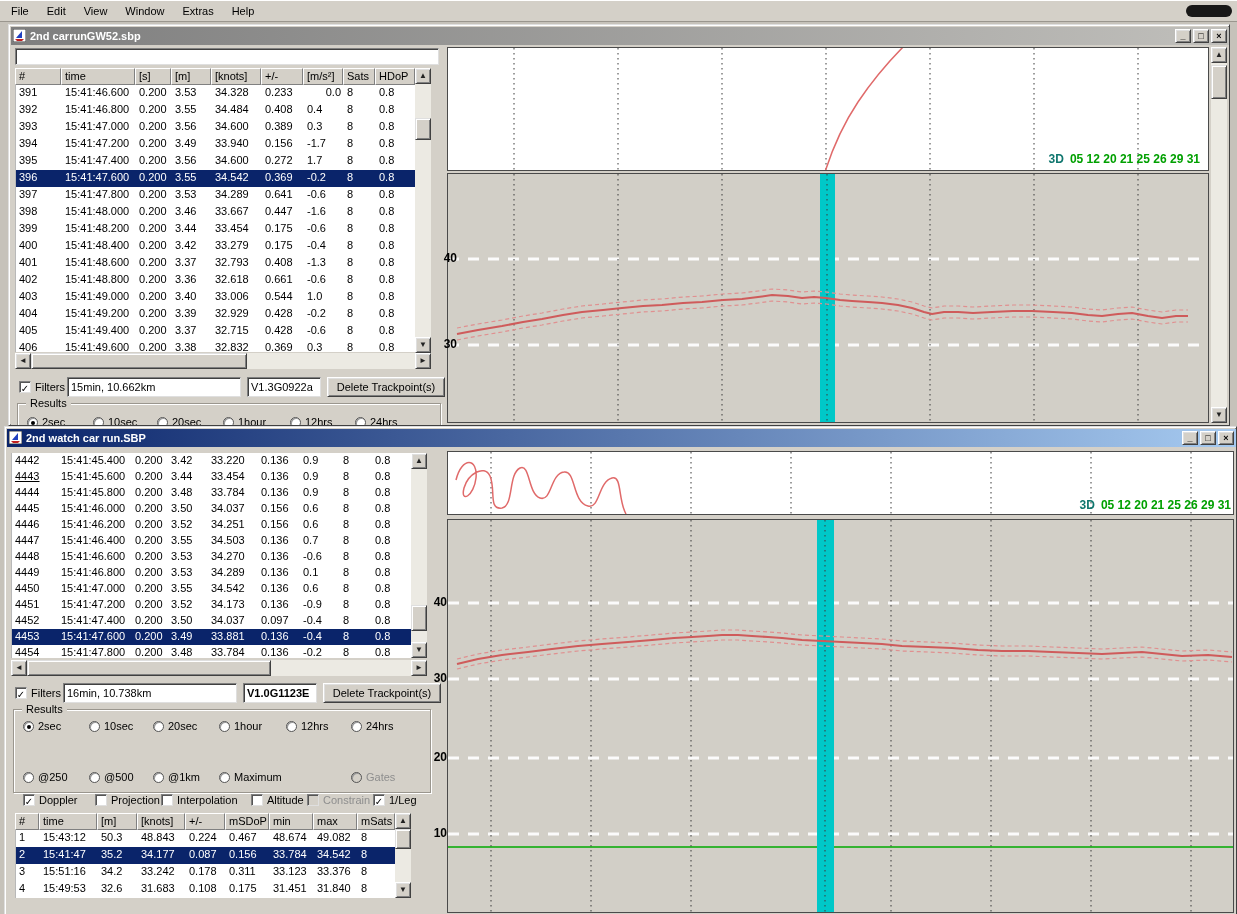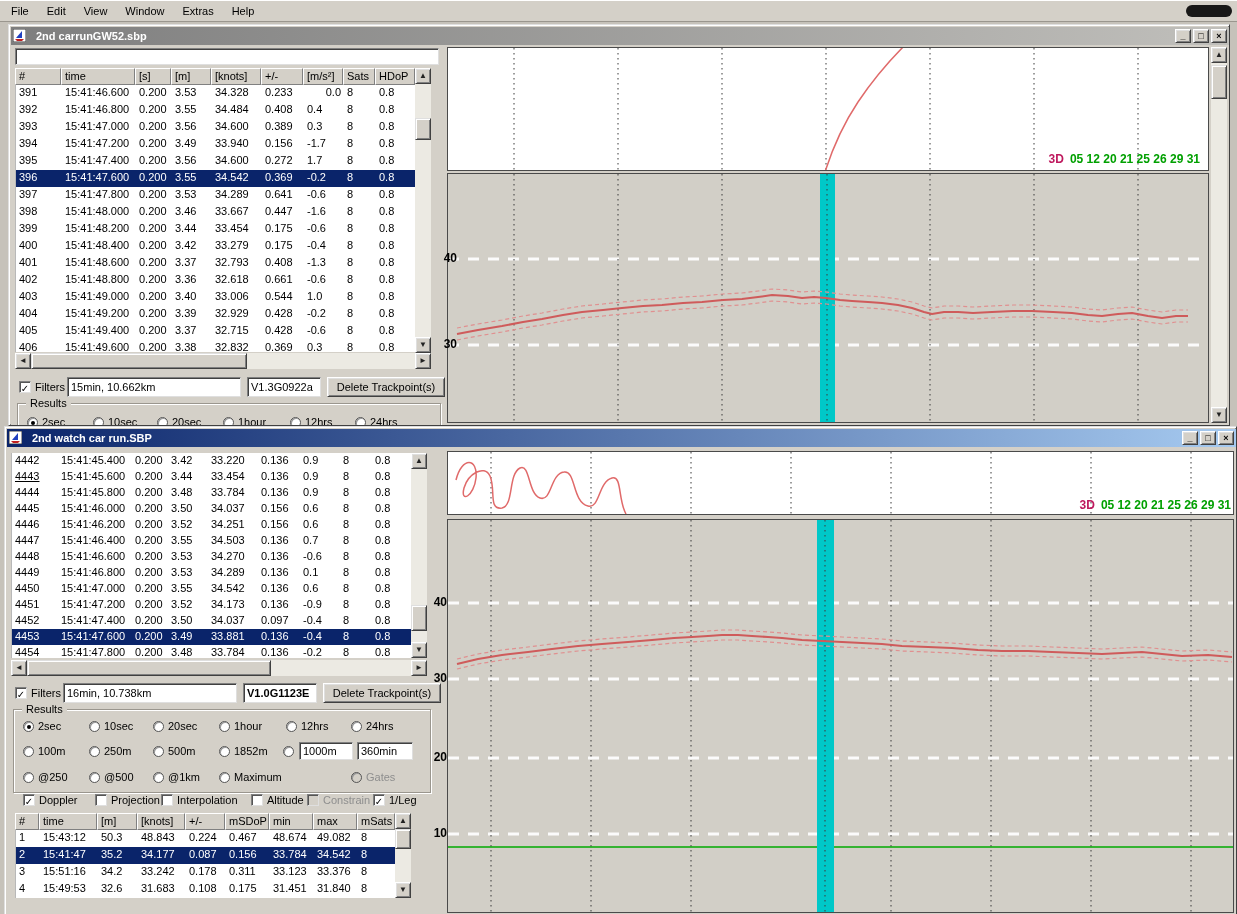--- a/index.html
+++ b/index.html
@@ -6,21 +6,21 @@
 html,body{width:1237px;height:914px;overflow:hidden}
 body{font-family:"Liberation Sans","DejaVu Sans",sans-serif;font-size:11px;background:#c6c2ba;position:relative;color:#000}
 .raised{background:#d4d0c8;border:1px solid;border-color:#dfdfdf #404040 #404040 #dfdfdf;box-shadow:inset 1px 1px 0 #fff,inset -1px -1px 0 #808080}
 .sunken{background:#fff;border:1px solid;border-color:#808080 #dfdfdf #dfdfdf #808080;box-shadow:inset 1px 1px 0 #404040}
 .push{background:#d4d0c8;border:1px solid;border-color:#fff #404040 #404040 #fff;box-shadow:inset 1px 1px 0 #dfdfdf,inset -1px -1px 0 #808080;font-size:11px;font-family:inherit;display:flex;align-items:center;justify-content:center;cursor:default}
 #menubar{position:absolute;left:0;top:0;width:1237px;height:22px;background:#d4d0c8;border-bottom:1px solid #9a968e;box-shadow:inset 0 1px 0 #fff;display:flex;align-items:center;padding-left:2px}
 .menu-item{padding:4px 9px;display:inline-block}
 #menubar-icon{position:absolute;right:5px;top:5px;width:46px;height:12px;background:#181818;border-radius:6px}
 .window{position:absolute}
 .win-content{position:absolute;left:2px;top:20px;background:#d4d0c8;overflow:hidden}
-.titlebar{position:absolute;left:2px;top:2px;height:18px;display:flex;align-items:center;gap:9px;padding:0 2px;color:#fff;font-weight:bold;font-size:11px}
+.titlebar{position:absolute;left:2px;top:2px;height:18px;display:flex;align-items:center;gap:3px;padding:0 2px;color:#fff;font-weight:bold;font-size:11px}
 .tb-active{background:linear-gradient(90deg,#0a246a,#a6caf0)}
 .tb-inactive{background:linear-gradient(90deg,#7e7e7e,#c0bfbb)}
 .tb-btns{margin-left:auto;display:flex;gap:2px}
 .tb-btn{width:16px;height:14px;font-size:9px;line-height:10px;color:#000;font-weight:bold}
 .win-icon{width:14px;height:14px;display:inline-flex}
 .thead{position:absolute;display:flex;height:17px}
 .th{background:#d4d0c8;border:1px solid;border-color:#fff #808080 #808080 #fff;padding:1px 3px;overflow:hidden;white-space:nowrap;flex:none}
 .tbody{position:absolute;background:#fff;overflow:hidden;border-left:1px solid #b8b8b8}
 .trow{display:flex;height:17px;background:#fff}
 .h16 .trow{height:16px}
@@ -39,21 +39,21 @@
 .dis{color:#8e8e8e}
 .dis .radio,.dis .check{background:#d4d0c8}
 .group{position:absolute;border:1px solid #9a968e;box-shadow:inset 1px 1px 0 #fff,1px 1px 0 #fff}
 .group-label{position:absolute;top:-7px;left:8px;background:#d4d0c8;padding:0 4px}
 .field{position:absolute;font-size:11px;font-family:inherit;padding:1px 3px;outline:none}
 .chart{position:absolute;border:1px solid #4a4a4a;overflow:hidden}
 .chart-white{background:#fff}
 .chart-gray{background:#d2cfc7}
 .axis-label{position:absolute;font-weight:bold;font-size:12px;text-align:right;width:22px}
 .sats{position:absolute;font-weight:bold;font-size:12px;color:#00a000;white-space:nowrap}
-.sats b{color:#be185d;padding-right:6px}
+.sats b{color:#0f766e;padding-right:6px}
 .trace{fill:none;stroke:#cf5b5b;stroke-width:2;stroke-linejoin:round}
 .trace-dash{fill:none;stroke:#e09090;stroke-width:1.2;stroke-dasharray:4 3}
 .trackline{fill:none;stroke:#e06a6a;stroke-width:1.5}
 .vline{stroke:#3a3a3a;stroke-width:1;stroke-dasharray:1.5 3.5}
 .hdash{stroke:#fbfbfb;stroke-width:3;stroke-dasharray:11 9}
 </style>
 </head>
 <body>
 
 <div id="menubar">
@@ -579,43 +579,20 @@
       <span class="opt" style="left:275px">
           <span class="radio"></span>
           <span>12hrs</span>
         </span>
       <span class="opt" style="left:340px">
           <span class="radio"></span>
           <span>24hrs</span>
         </span>
     </div>
 
-    <div style="position:absolute;left:4px;top:297px;width:420px;height:18px">
-      <span class="opt" style="left:12px">
-          <span class="radio"></span>
-          <span>100m</span>
-        </span>
-      <span class="opt" style="left:78px">
-          <span class="radio"></span>
-          <span>250m</span>
-        </span>
-      <span class="opt" style="left:142px">
-          <span class="radio"></span>
-          <span>500m</span>
-        </span>
-      <span class="opt" style="left:208px">
-          <span class="radio"></span>
-          <span>1852m</span>
-        </span>
-      <span class="opt" style="left:272px">
-          <span class="radio"></span>
-        </span>
-      <input class="sunken field" style="left: 288px; top: -2px; width: 54px; height: 18px;" value="1000m">
-      <input class="sunken field" style="left: 346px; top: -2px; width: 56px; height: 18px;" value="360min">
-    </div>
 
     <div style="position:absolute;left:4px;top:323px;width:420px;height:14px">
       <span class="opt" style="left:12px">
           <span class="radio"></span>
           <span>@250</span>
         </span>
       <span class="opt" style="left:78px">
           <span class="radio"></span>
           <span>@500</span>
         </span>

